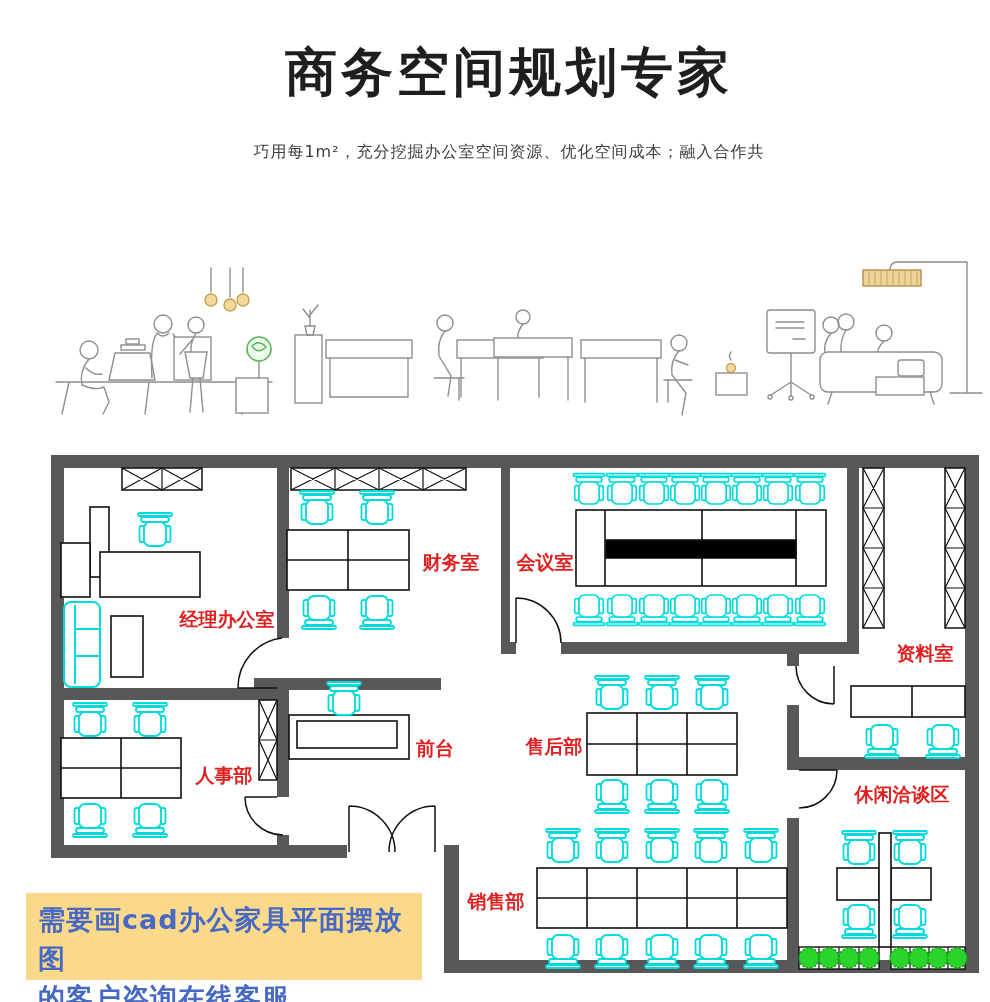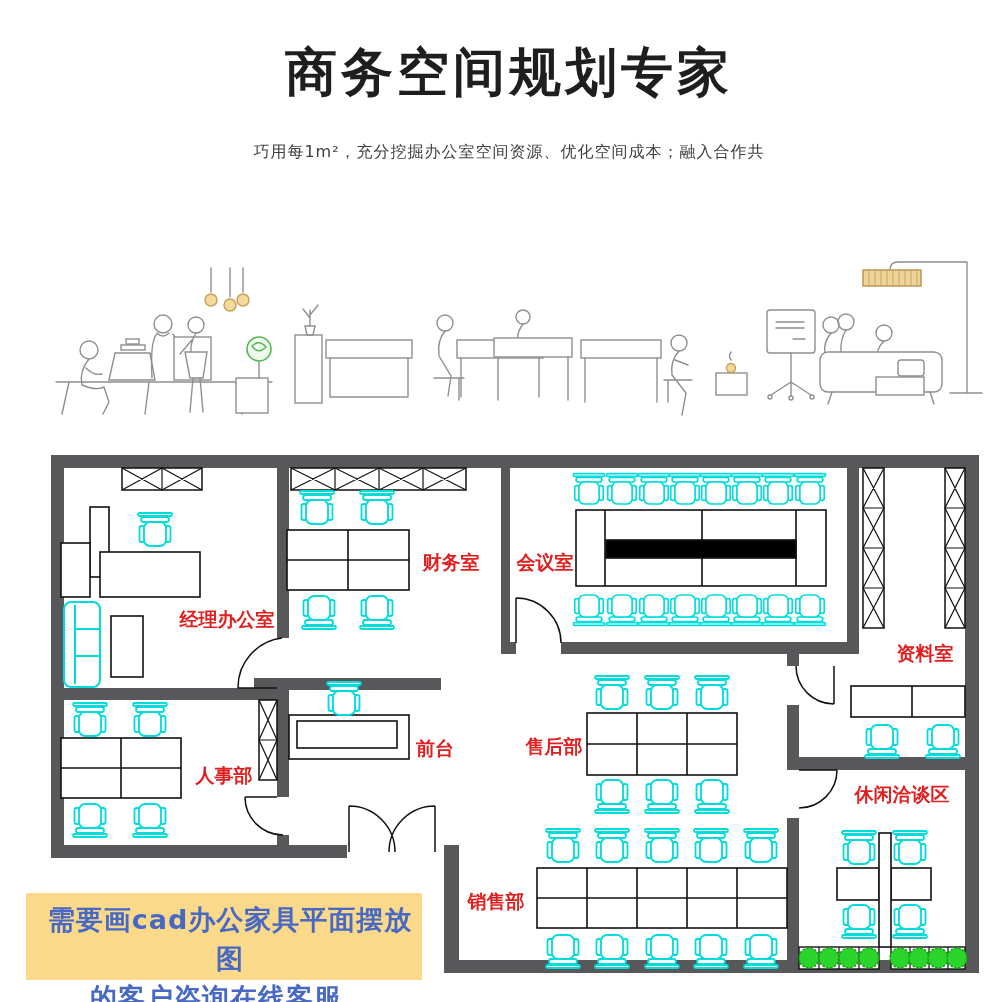--- a/index.html
+++ b/index.html
@@ -19,21 +19,21 @@
   .scene { position:absolute; top:0; left:0; }
   .room-label {
     font-family:"DejaVu Sans","Liberation Sans",sans-serif;
     font-size:19px; font-weight:600; fill:#e02020; text-anchor:middle;
   }
   .note {
     position:absolute; left:12px; top:893px; width:396px; height:87px;
     background:#fad98b; color:#4769c4; font-size:27px; font-weight:600;
     line-height:39px; padding:7px 0 0 12px; box-sizing:border-box; letter-spacing:1px;
   }
-  .note span { display:block;text-align:center; }
+  .note span { display:block; }
 </style>
 </head>
 <body>
 
 <div class="stage">
 
   <h1 class="title">商务空间规划专家</h1>
 
   <p class="subtitle">
     <span>巧用每1m²，充分挖掘办公室空间资源、优化空间成本；融入合作共</span>

